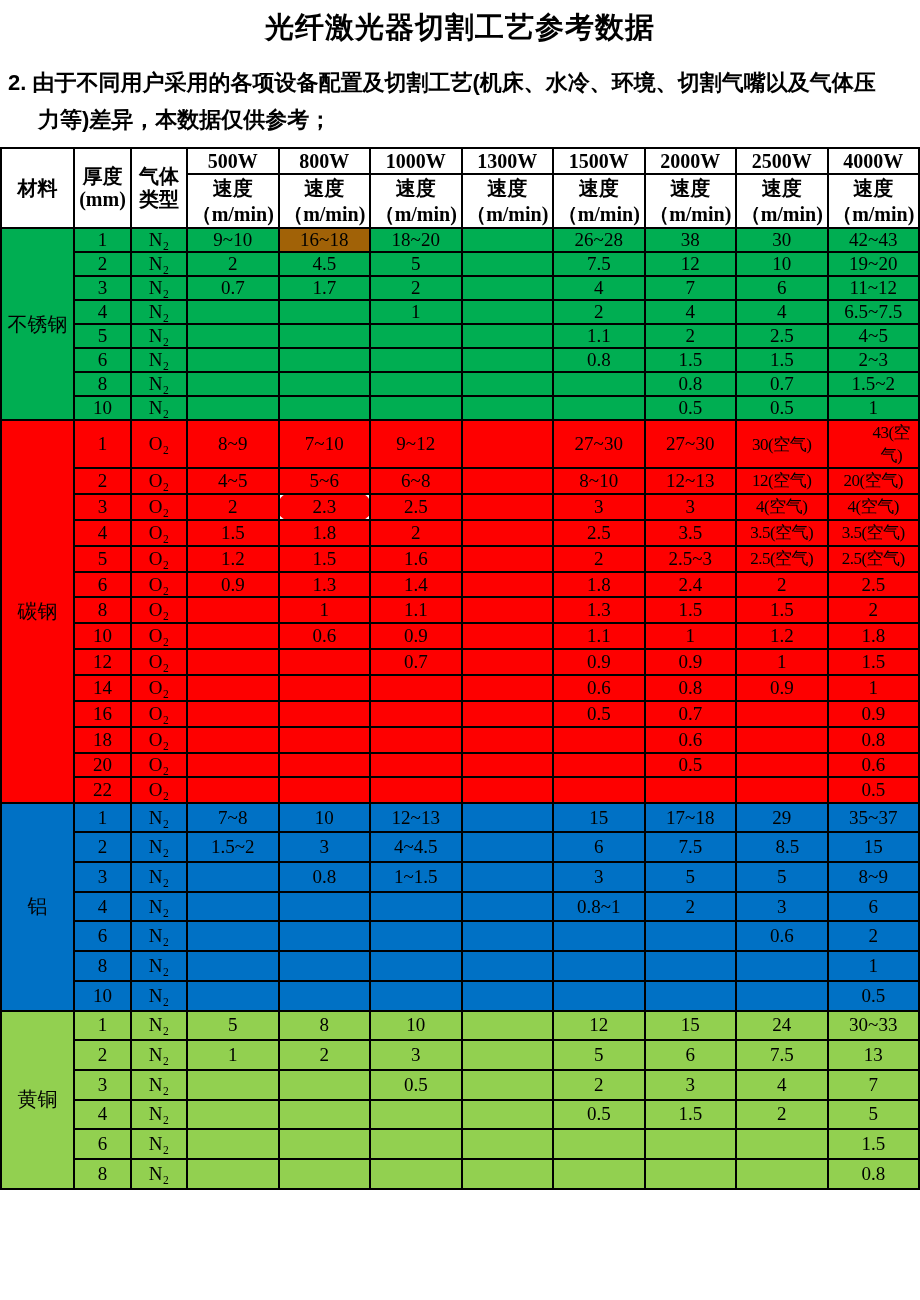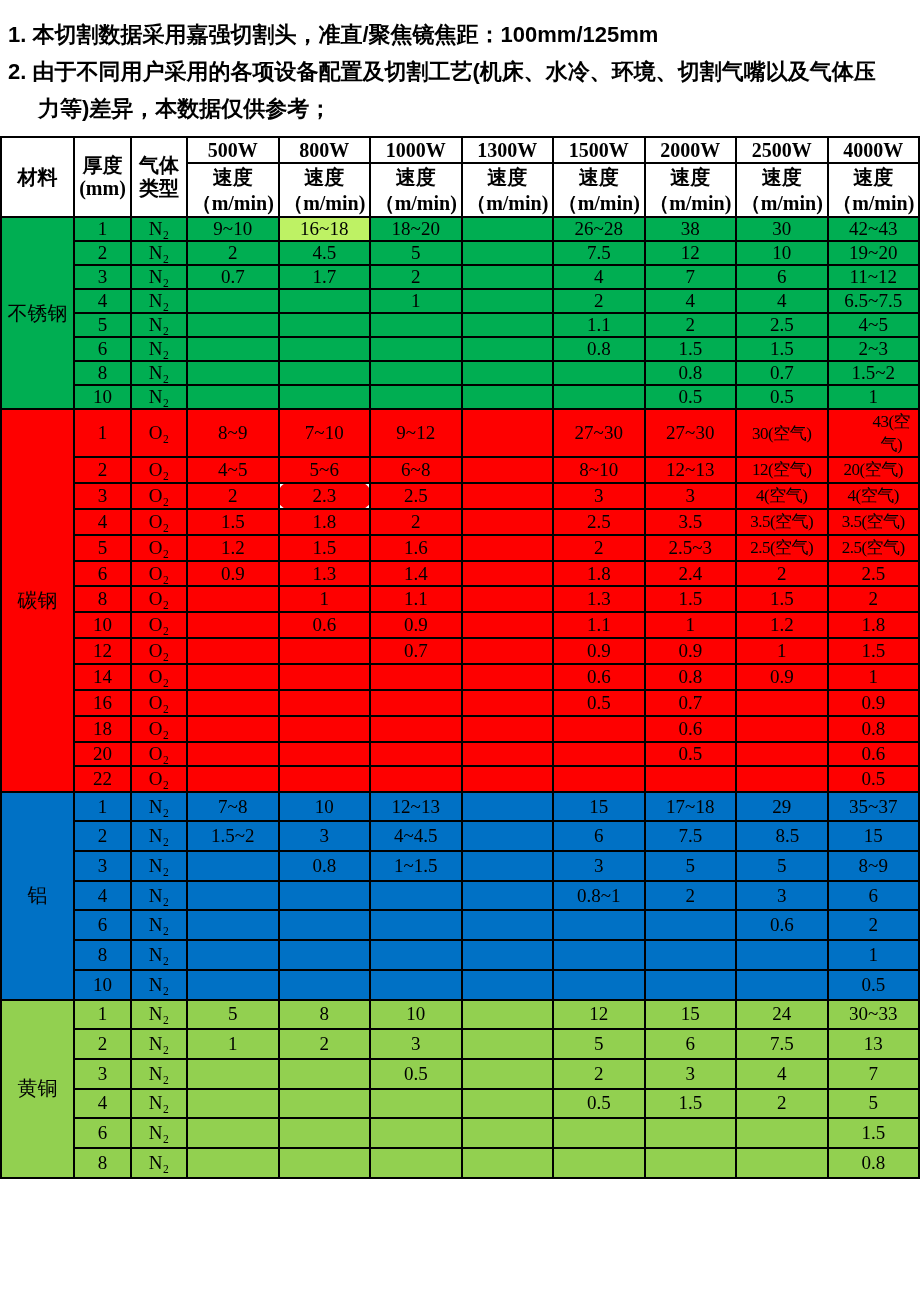--- a/index.html
+++ b/index.html
@@ -60,23 +60,23 @@
 
   tbody td { font-size: 19px; }
   td.mat-cell { font-size: 20px; }
   td.air { font-size: 17px; letter-spacing: -0.5px; }
 </style>
 </head>
 <body>
 
 <div class="page">
 
+  <div class="title">光纤激光器切割工艺参考数据</div>
 
   <div class="notes">
-    <div class="note">1. 本切割数据采用嘉强切割头，准直/聚焦镜焦距：100mm/125mm</div>
     <div class="note">2. 由于不同用户采用的各项设备配置及切割工艺(机床、水冷、环境、切割气嘴以及气体压
 力等)差异，本数据仅供参考；</div>
   </div>
 
   <table class="cut">
     <colgroup>
       <col style="width:73px">
       <col style="width:57px">
       <col style="width:56px">
       <col>
@@ -122,21 +122,21 @@
         <th class="speed-label">速度
 （m/min)</th>
       </tr>
     </thead>
     <tbody>
         <tr style="height: 24px;">
           <td rowspan="8" class="mat-cell" style="background: rgb(0, 174, 82);">不锈钢</td>
           <td style="background: rgb(0, 174, 82);">1</td>
           <td style="background: rgb(0, 174, 82);">N₂</td>
           <td style="background: rgb(0, 174, 82);">9~10</td>
-          <td style="background: #bef264;">16~18</td>
+          <td style="background: #a16207;">16~18</td>
           <td style="background: rgb(0, 174, 82);">18~20</td>
           <td style="background: rgb(0, 174, 82);"></td>
           <td style="background: rgb(0, 174, 82);">26~28</td>
           <td style="background: rgb(0, 174, 82);">38</td>
           <td style="background: rgb(0, 174, 82);">30</td>
           <td style="background: rgb(0, 174, 82);">42~43</td>
         </tr>
         <tr style="height: 24px;">
           <td style="background: rgb(0, 174, 82);">2</td>
           <td style="background: rgb(0, 174, 82);">N₂</td>

